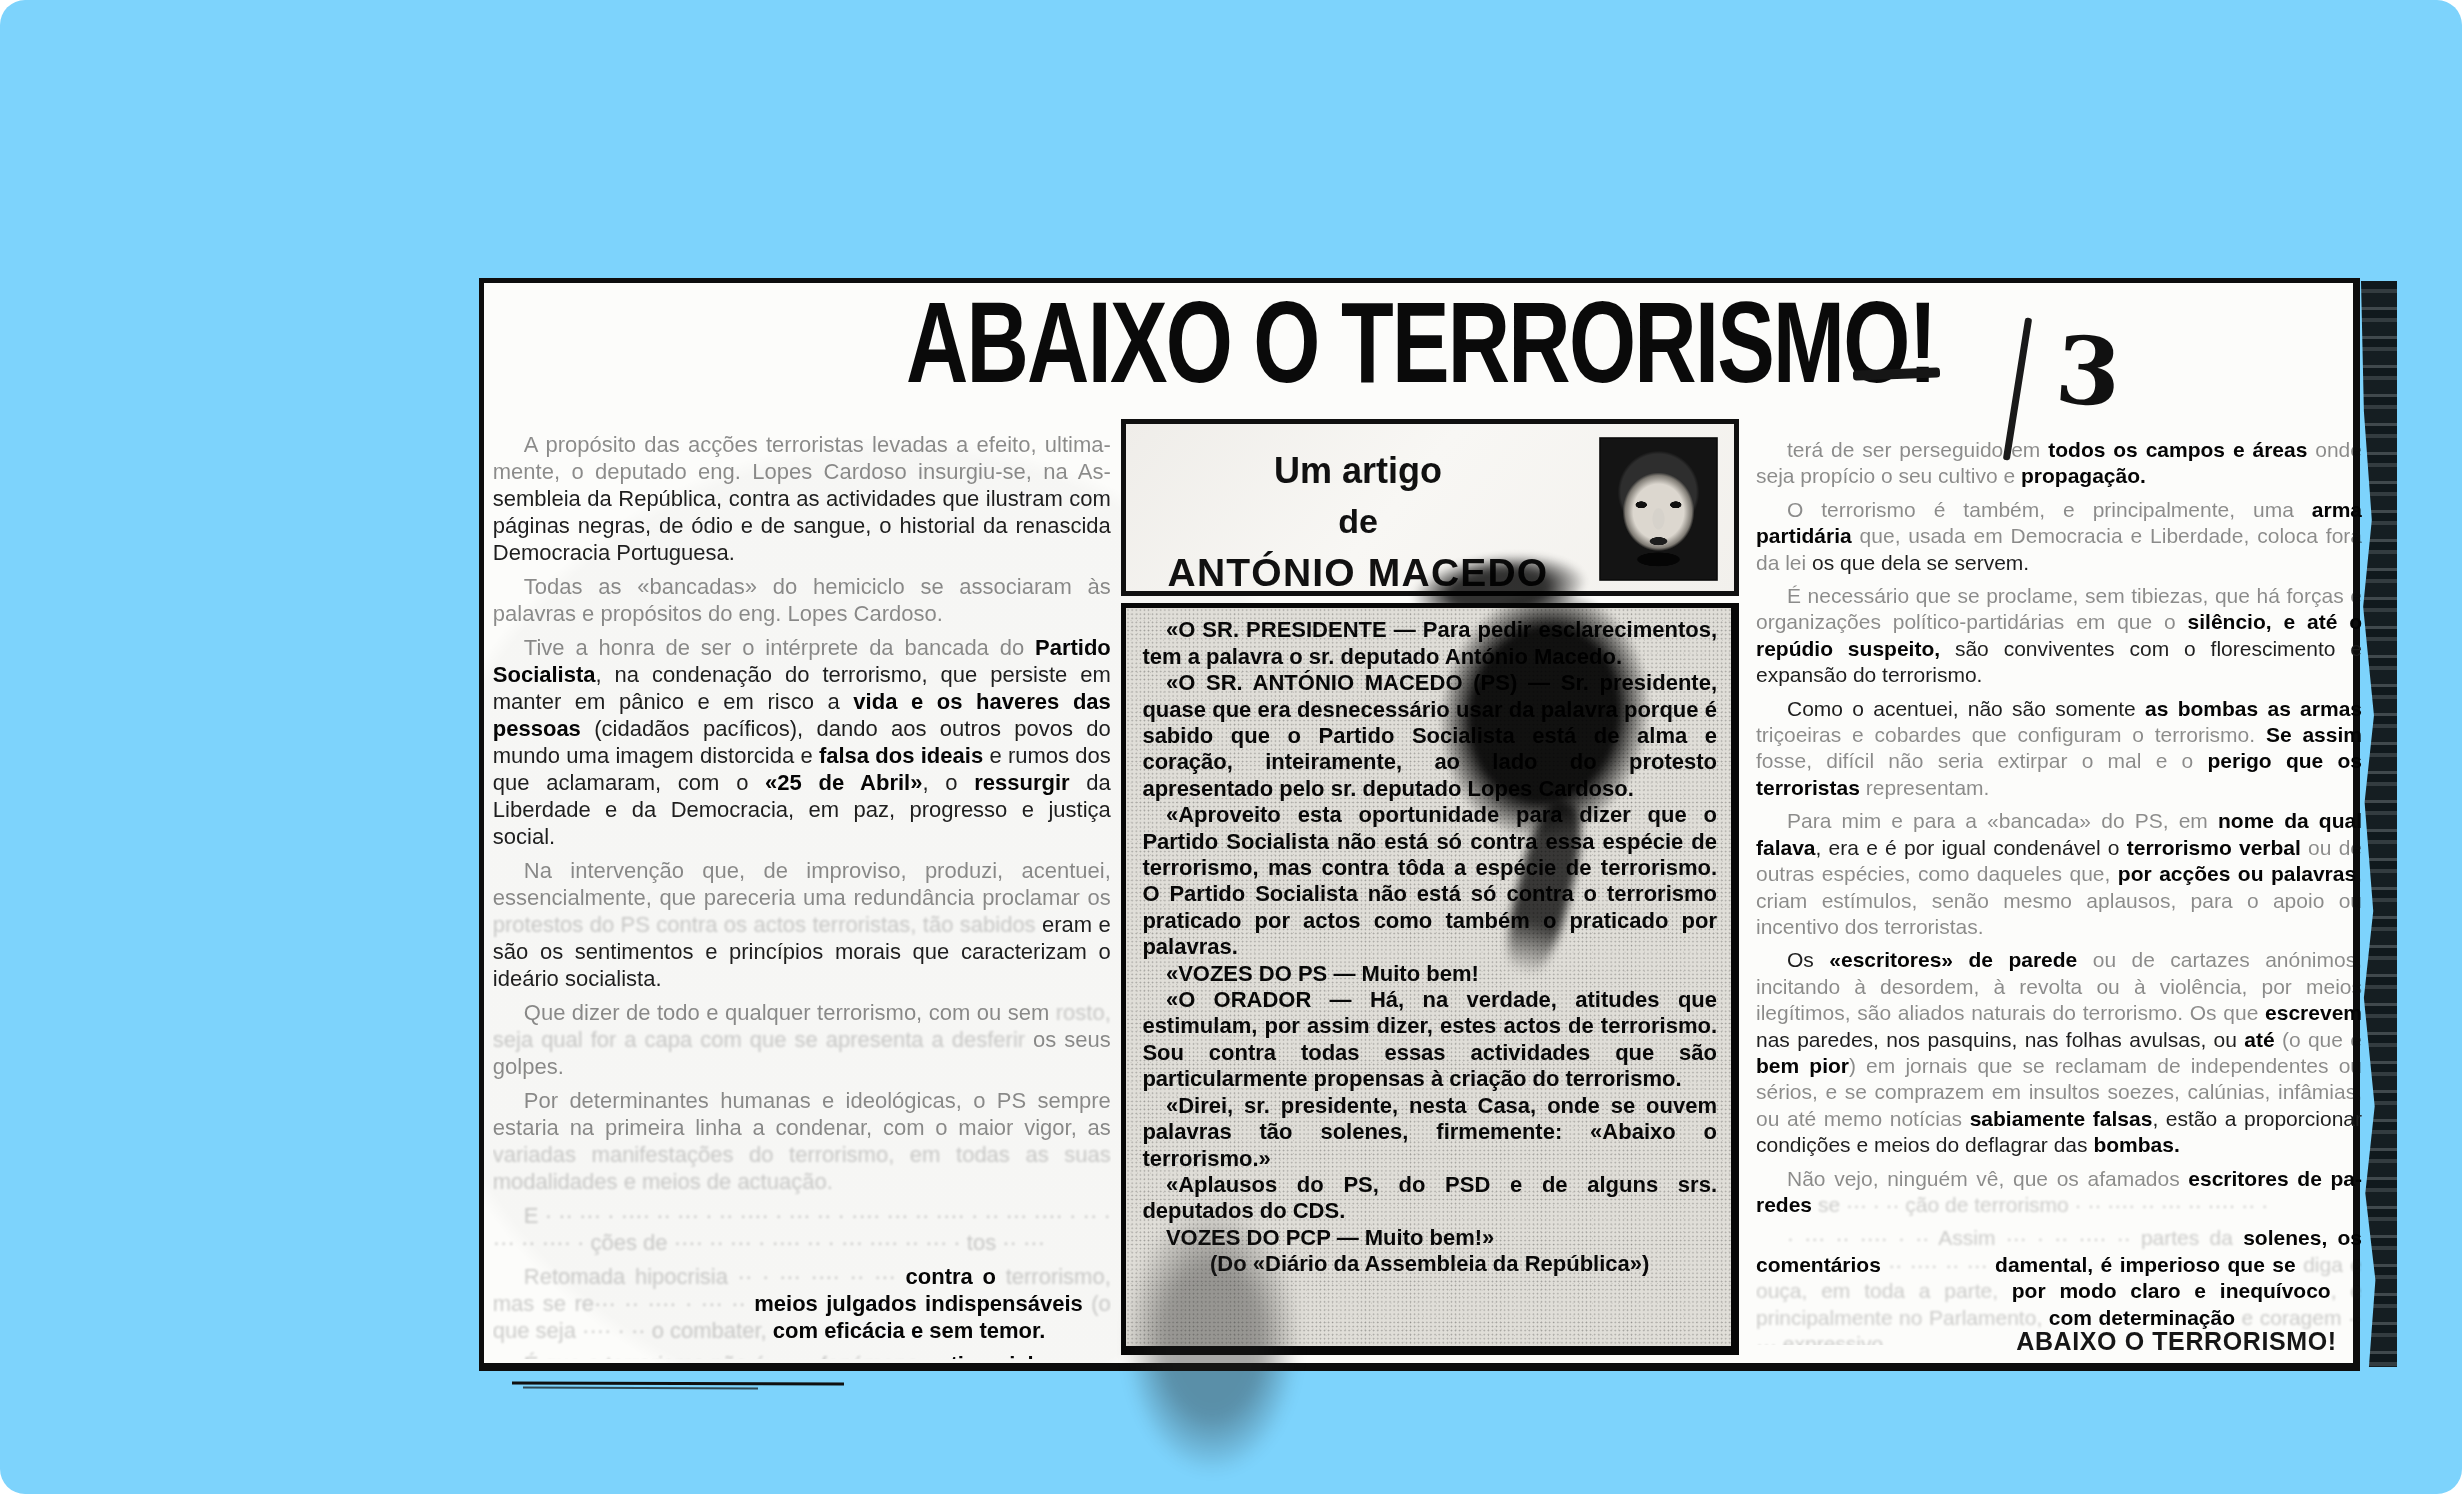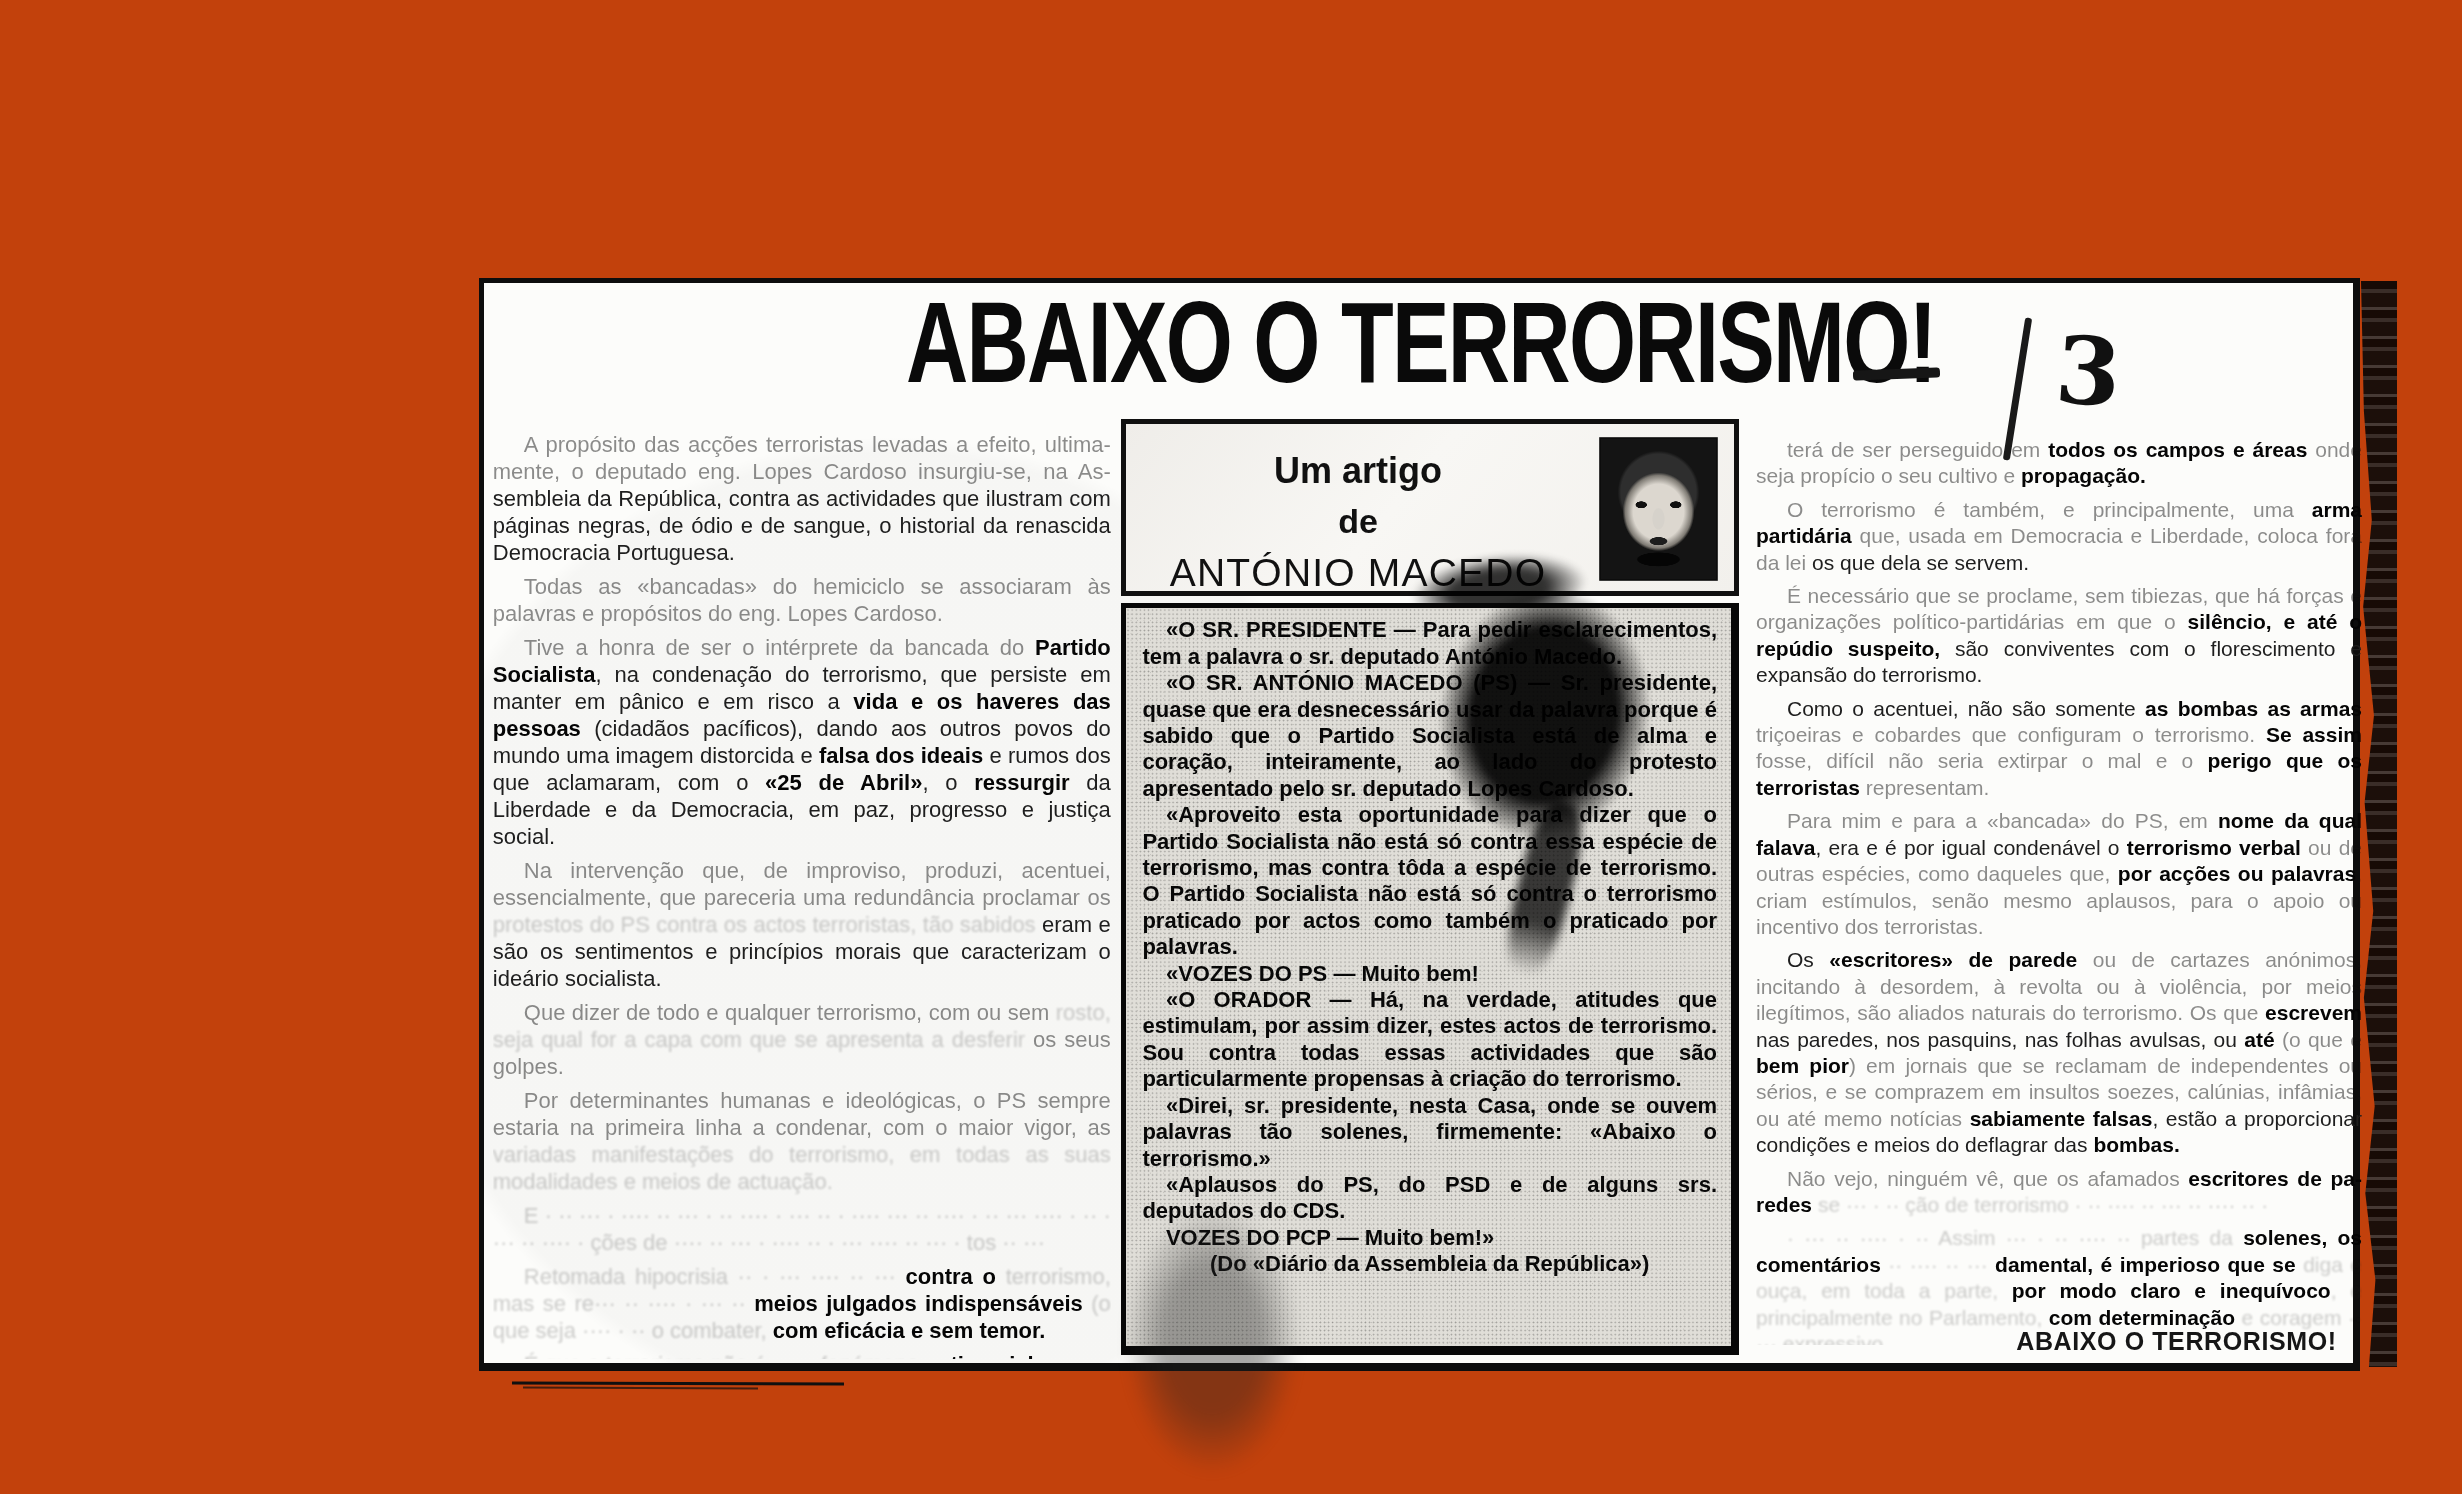--- a/index.html
+++ b/index.html
@@ -3,21 +3,21 @@
 <meta charset="utf-8">
 <style>
   html,body{margin:0;padding:0;}
   body{
     width:2462px;height:1494px;
     background:#ffffff;
     font-family:"Liberation Sans","DejaVu Sans",sans-serif;
     position:relative;overflow:hidden;
     -webkit-font-smoothing:antialiased;
   }
-  .page{position:absolute;left:0;top:0;width:2462px;height:1494px;background:#c2410c;}
+  .page{position:absolute;left:0;top:0;width:2462px;height:1494px;background:#7dd3fc;border-radius:25px;}
 
   
   .frame{
     position:absolute;left:479px;top:278px;width:1869px;height:1080px;
     border:5.9px solid #0d0d0d;border-bottom-width:8.2px;border-right-width:7px;
     background:
       radial-gradient(circle at 22% 60%, rgba(0,0,0,.025) 0 30%, transparent 31%),
       #fcfcfa;
   }
 
@@ -51,21 +51,21 @@
 
   
   .hdrbox{
     position:absolute;left:637px;top:136px;width:618px;height:177px;
     border:5.3px solid #101010;box-sizing:border-box;
     background:linear-gradient(130deg,#efede9 0%,#f8f7f4 45%,#f2f0ec 100%);
   }
   .hdrtext{position:absolute;left:0;top:9.4px;width:464px;text-align:center;color:#111;margin-top:12px;}
   .hdrtext .h1{font-size:36px;font-weight:bold;line-height:52px;filter:blur(0.2px);}
   .hdrtext .h2{font-size:34px;font-weight:bold;line-height:48px;filter:blur(0.2px);}
-  .hdrtext .h3{font-size:39px;font-weight:400;line-height:56px;letter-spacing:1.2px;filter:blur(0.2px);}
+  .hdrtext .h3{font-size:39px;font-weight:700;line-height:56px;letter-spacing:1.2px;filter:blur(0.2px);}
   .photo{
     position:absolute;right:17.6px;top:15.3px;width:115px;height:140px;
     background-color:#141414;
     background-image:
       radial-gradient(ellipse 30% 8% at 50% 86%, #050505 0 60%, transparent 64%),
       radial-gradient(ellipse 13% 5% at 50% 73%, #1d1d1d 0 55%, transparent 62%),
       radial-gradient(ellipse 8% 4% at 35% 47%, #101010 0 58%, transparent 65%),
       radial-gradient(ellipse 8% 4% at 65% 47%, #101010 0 58%, transparent 65%),
       radial-gradient(ellipse 9% 13% at 50% 57%, #d6d2cb 0 55%, transparent 62%),
       radial-gradient(ellipse 40% 36% at 50% 52%, #dcd7cf 0 55%, #7e7a73 72%, transparent 78%),

